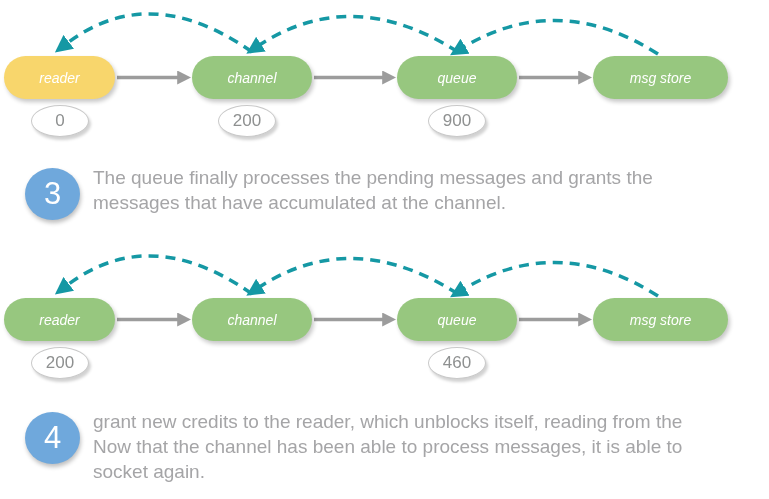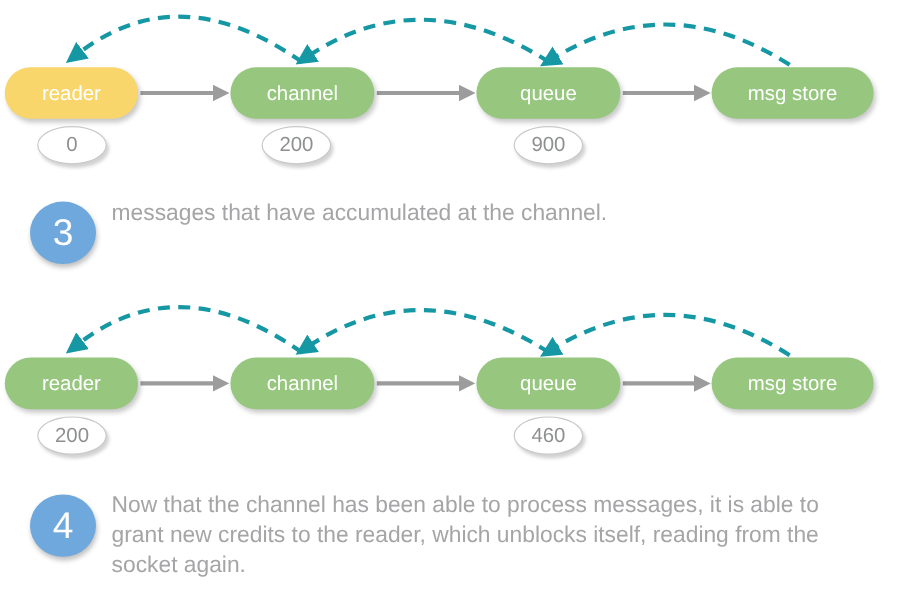--- a/index.html
+++ b/index.html
@@ -3,22 +3,22 @@
 <meta charset="utf-8">
 <style>
   html,body{margin:0;padding:0;background:#ffffff;}
   .page{position:relative;width:769px;height:499px;background:#ffffff;overflow:hidden;
         font-family:"Liberation Sans",sans-serif;}
   .diagram{position:absolute;left:0;width:769px;height:150px;}
   .links{position:absolute;left:0;top:0;}
   .flow{stroke:#9c9c9c;stroke-width:3.5;fill:none;}
   .arc{stroke:#1598A4;stroke-width:3.5;fill:none;stroke-dasharray:10 7;}
   .node{position:absolute;top:56px;height:43px;border-radius:21.5px;color:#ffffff;
-        font-size:17px;display:flex;align-items:center;justify-content:center;
-        box-shadow:2px 3px 4px rgba(0,0,0,.22);}
+        font-size:14px;display:flex;align-items:center;justify-content:center;
+        box-shadow:2px 3px 4px rgba(0,0,0,.22);font-style:italic;}
   .credit{position:absolute;top:105px;width:56px;height:30px;background:#ffffff;
         border:1.5px solid #c9c9c9;border-radius:50%;color:#8e9090;font-size:17px;
         display:flex;align-items:center;justify-content:center;
         box-shadow:2px 3px 3px rgba(0,0,0,.18);}
   .step-circle{position:absolute;left:25px;width:55px;height:52px;border-radius:50%;
         background:#6FA8DC;color:#ffffff;font-size:31px;
         display:flex;align-items:center;justify-content:center;
         box-shadow:1px 3px 4px rgba(0,0,0,.25);}
   .step-text{position:absolute;left:93px;width:676px;color:#a5a5a7;
         font-size:19px;line-height:25px;}
@@ -53,20 +53,21 @@
     <div class="node" style="left: 593px; width: 135px; background-color: rgb(151, 199, 127);">msg store</div>
 
     <div class="credit" style="left:31px">0</div>
     <div class="credit" style="left:218px">200</div>
     <div class="credit" style="left:428px">900</div>
 
   </section>
 
   <div class="step-circle" style="top:168px">3</div>
   <div class="step-text" style="top:165px">
+    <div>The queue finally processes the pending messages and grants the</div>
     <div>messages that have accumulated at the channel.</div>
   </div>
 
   <section class="diagram" style="top:242px">
     <svg class="links" width="769" height="150" viewBox="0 0 769 150">
       <defs>
         <marker id="at1" viewBox="0 0 10 10" refX="2" refY="5" markerWidth="5" markerHeight="5" orient="auto">
           <path d="M0,0 L10,5 L0,10 Z" fill="#1598A4"></path>
         </marker>
         <marker id="ag1" viewBox="0 0 10 10" refX="2" refY="5" markerWidth="4" markerHeight="4" orient="auto">
@@ -86,18 +87,18 @@
     <div class="node" style="left: 397px; width: 120px; background-color: rgb(151, 199, 127);">queue</div>
     <div class="node" style="left: 593px; width: 135px; background-color: rgb(151, 199, 127);">msg store</div>
 
     <div class="credit" style="left:31px">200</div>
     <div class="credit" style="left:428px">460</div>
 
   </section>
 
   <div class="step-circle" style="top:412px">4</div>
   <div class="step-text" style="top:409px">
+    <div>grant new credits to the reader, which unblocks itself, reading from the</div>
     <div>Now that the channel has been able to process messages, it is able to</div>
-    <div>grant new credits to the reader, which unblocks itself, reading from the</div>
     <div>socket again.</div>
   </div>
 
 </div>
 
 </body></html>

